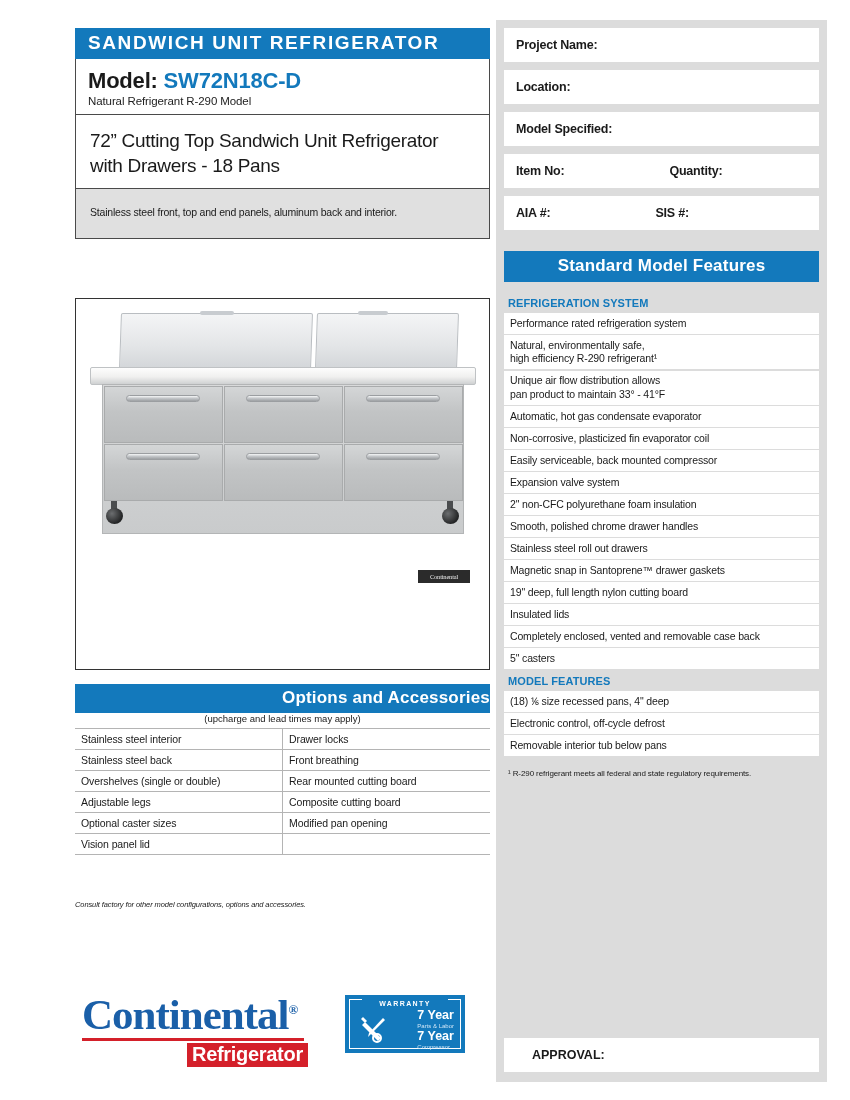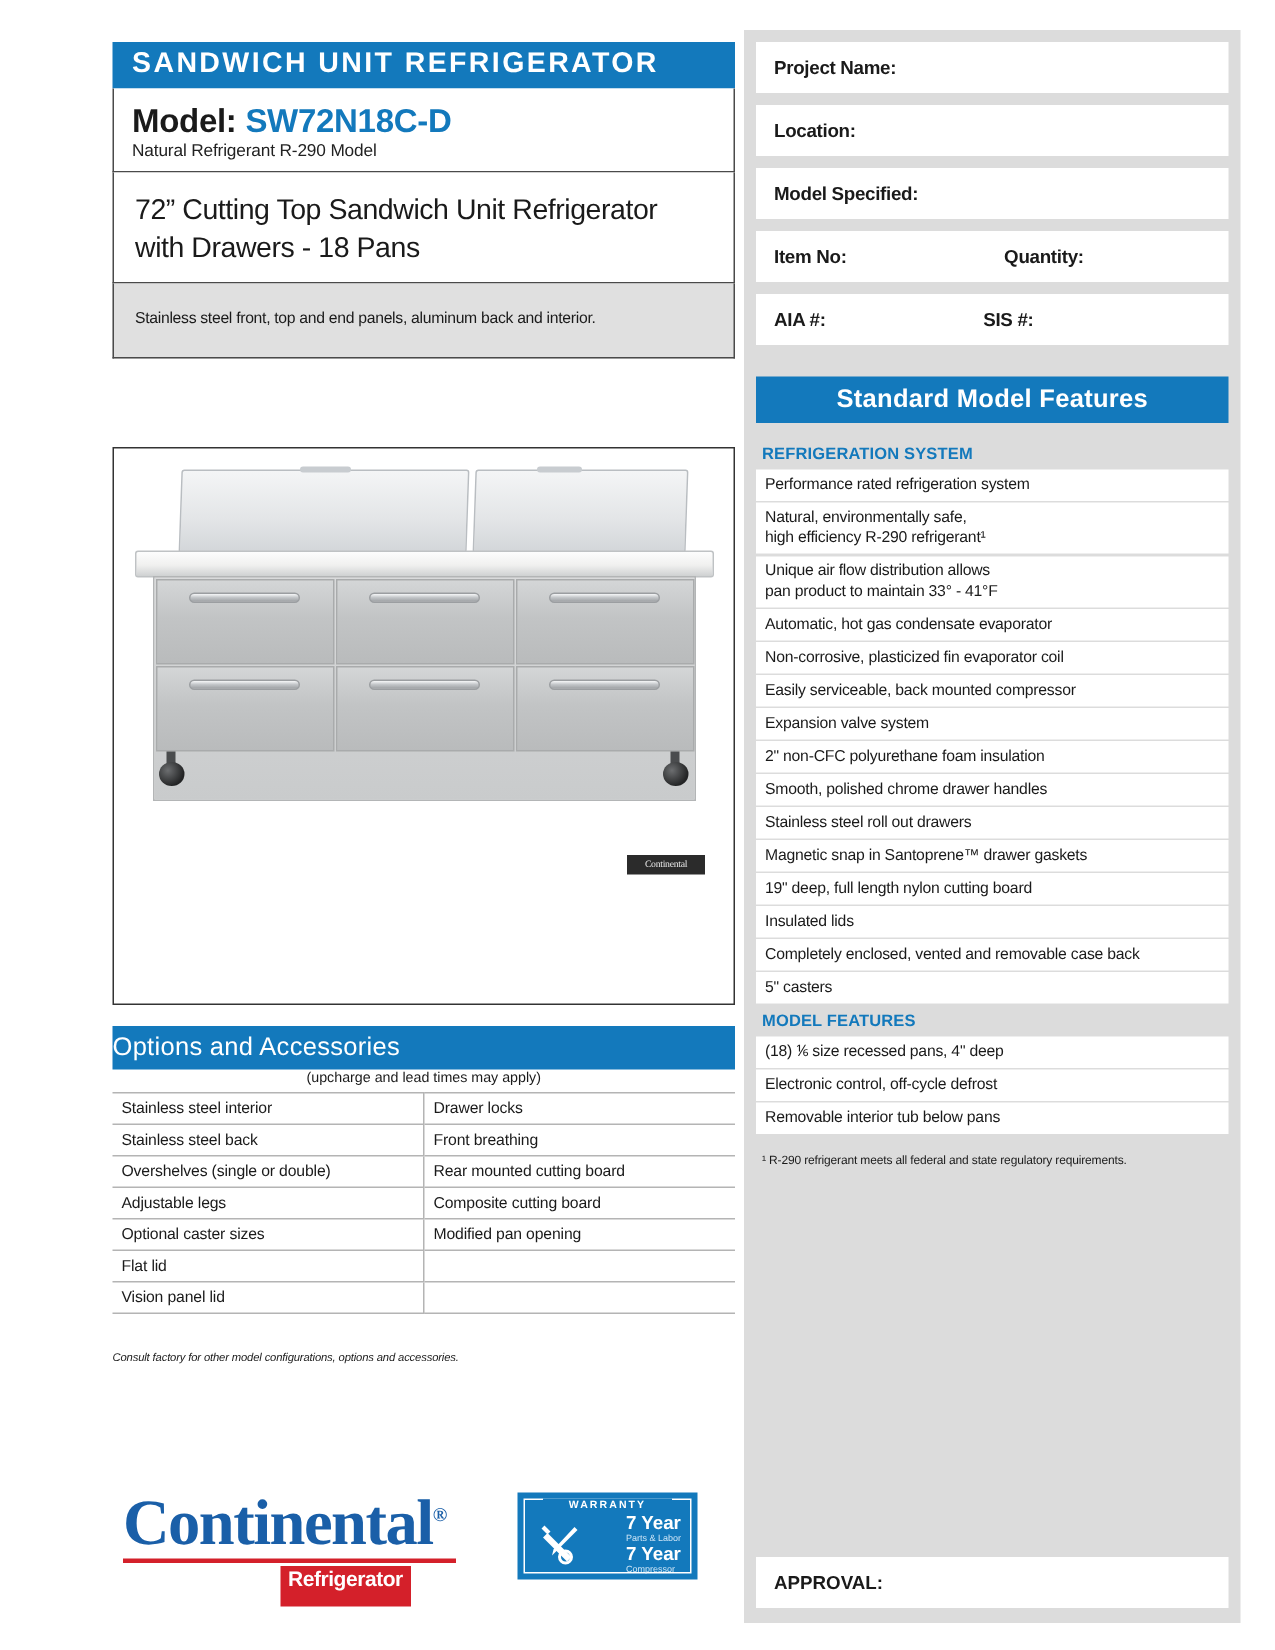--- a/index.html
+++ b/index.html
@@ -75,21 +75,21 @@
   }
   .nameplate {
     position:absolute; right:6px; bottom:28px; width:52px; height:13px;
     background:#2b2b2b; color:#e8e8e8; font-size:6.5px; text-align:center;
     line-height:13px; letter-spacing:-0.2px; font-family:"Liberation Serif", serif;
   }
 
   
   .opt-wrap { position:absolute; left:75px; top:684px; width:415px; }
   .opt-head {
-    background:#1379bc; color:#fff; text-align:left; font-weight:normal;
+    background:#1379bc; color:#fff; text-align:right; font-weight:bold;
     font-size:17px; line-height:28px; height:29px; letter-spacing:0.2px;
   }
   .opt-sub { text-align:center; font-size:9.5px; padding:0 0 4px 0; color:#1a1a1a; }
   .opt-table { width:100%; border-collapse:collapse; table-layout:fixed; }
   .opt-table td {
     border-top:1px solid #b4b4b4; font-size:10.5px; color:#1a1a1a;
     padding:4px 6px 4px 6px; height:20px; letter-spacing:-0.1px;
   }
   .opt-table td.left-cell { border-right:1px solid #b4b4b4; width:50%; }
   .opt-table tr:last-child td { border-bottom:1px solid #b4b4b4; }
@@ -97,22 +97,22 @@
 
   
   .logo-wrap { position:absolute; left:82px; top:988px; width:230px; }
   .logo-word {
     font-family:"Liberation Serif", serif; font-weight:bold; font-size:43px;
     color:#1a5fa8; line-height:44px; letter-spacing:-1px; position:relative;
   }
   .logo-word .reg { font-size:13px; vertical-align:super; }
   .logo-rule { height:3px; background:#d4202a; margin-top:1px; width:222px; }
   .logo-sub {
-    background:#d4202a; color:#fff; font-weight:bold; font-size:14px;
-    display:inline-block; padding:0px 5px 11px 5px; letter-spacing:-0.3px;
+    background:#d4202a; color:#fff; font-weight:bold; font-size:20px;
+    display:inline-block; padding:0px 5px 1px 5px; letter-spacing:-0.3px;
     margin-left:105px; margin-top:2px; font-family:"Liberation Sans", sans-serif;
   }
 
   .warranty {
     position:absolute; left:345px; top:995px; width:120px; height:58px;
     background:#1379bc; padding:4px;
   }
   .warranty-inner { border:1.4px solid #ffffff; width:100%; height:100%; position:relative; }
   .warr-title {
     position:absolute; top:-1px; left:0; right:0; text-align:center;
@@ -145,21 +145,21 @@
   }
   .feat-row {
     background:#fff; font-size:10.5px; color:#1a1a1a;
     padding:3.5px 6px 3.5px 6px; margin-bottom:1.5px; line-height:13.5px;
     letter-spacing:-0.15px;
   }
   .footnote { font-size:8px; color:#1a1a1a; padding:12px 4px 0 4px; letter-spacing:-0.1px; }
 
   .approval {
     position:absolute; left:8px; right:8px; bottom:10px; height:34px;
-    background:#fff; display:flex; align-items:center; padding-left:12px;
+    background:#fff; display:flex; align-items:center; padding-left:28px;
     font-size:12.5px; font-weight:bold; color:#1a1a1a;
   }
 </style>
 </head>
 <body>
 
 <div class="page">
 
   <div class="left-col">
     <div class="blue-bar">SANDWICH UNIT REFRIGERATOR</div>
@@ -228,24 +228,20 @@
           <td class="left-cell">Overshelves (single or double)</td>
           <td>Rear mounted cutting board</td>
         </tr>
         <tr>
           <td class="left-cell">Adjustable legs</td>
           <td>Composite cutting board</td>
         </tr>
         <tr>
           <td class="left-cell">Optional caster sizes</td>
           <td>Modified pan opening</td>
-        </tr>
-        <tr>
-          <td class="left-cell">Flat lid</td>
-          <td></td>
         </tr>
         <tr>
           <td class="left-cell">Vision panel lid</td>
           <td></td>
         </tr>
       </tbody>
     </table>
   </div>
 
   <div class="consult">Consult factory for other model configurations, options and accessories.</div>

